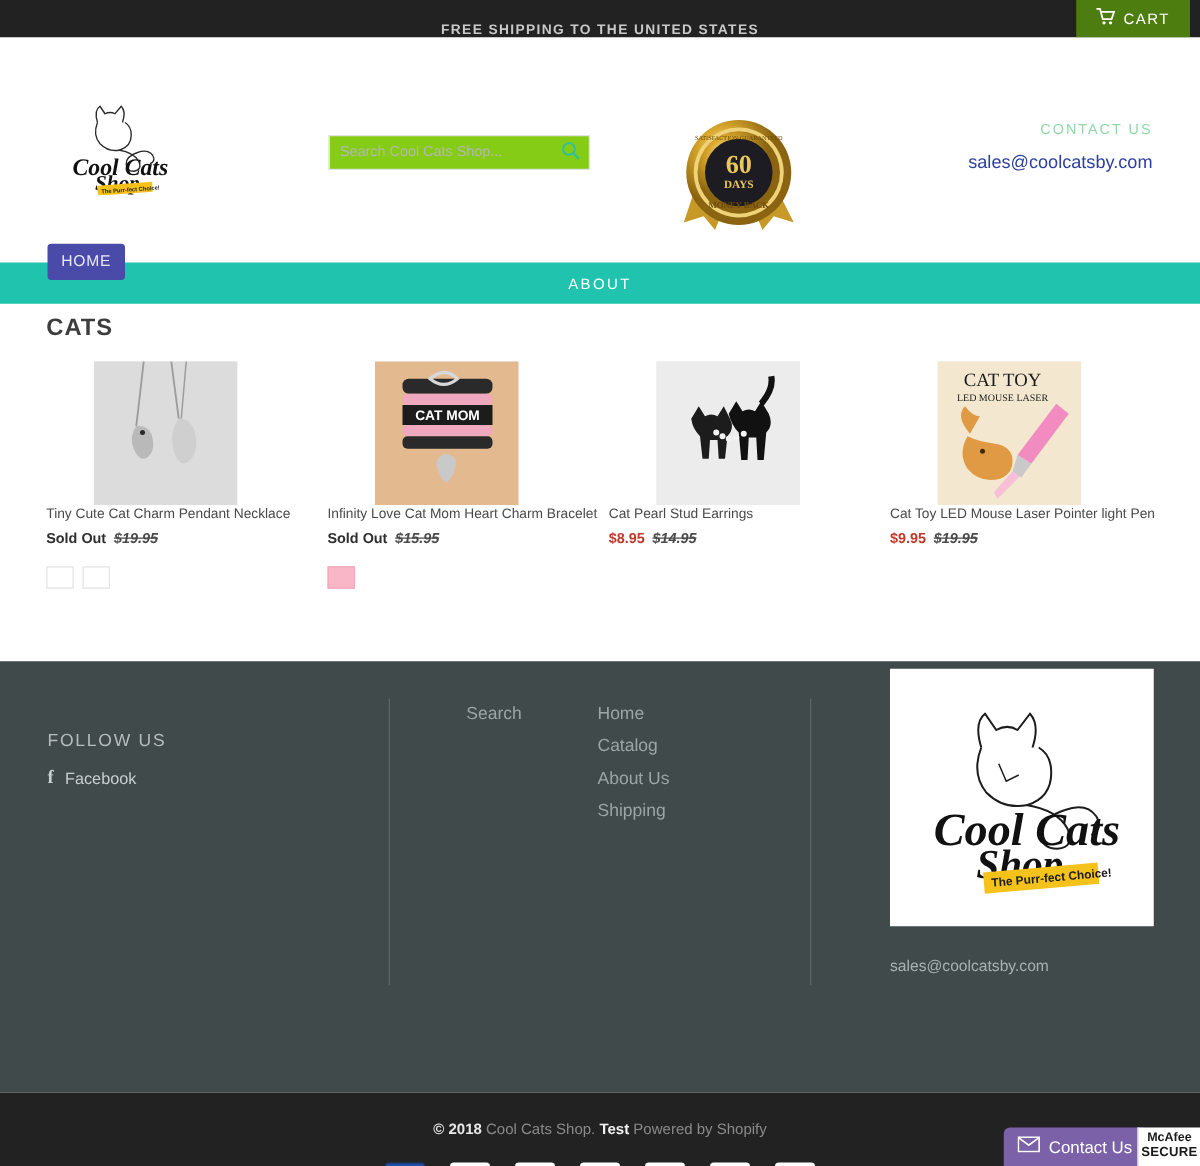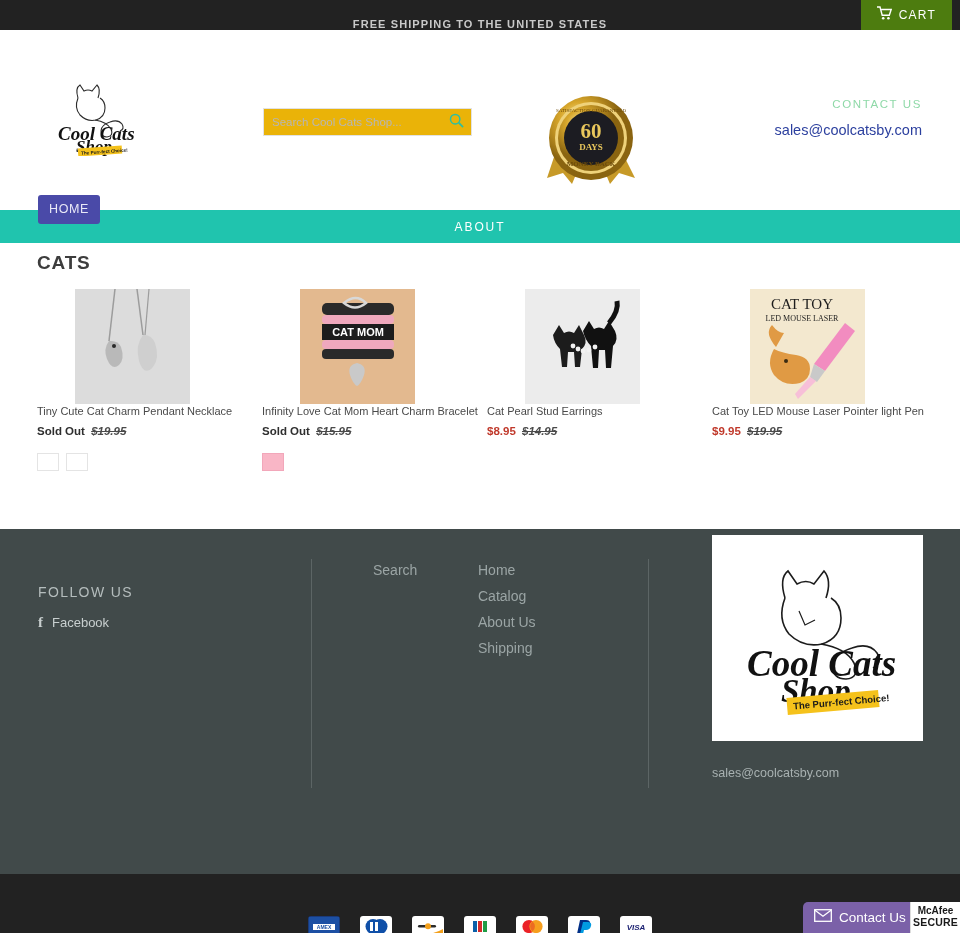--- a/index.html
+++ b/index.html
@@ -35,21 +35,21 @@
   }
   .logo-wrap {
     position: absolute; left: 52px; top: 48px;
     width: 92px; height: 78px; cursor: pointer;
   }
   .logo-svg { display:block; }
 
   .search-box {
     position: absolute; left: 263px; top: 78px;
     width: 209px; height: 28px;
-    border: 1px solid #e2e2e2; background: #eab308;
+    border: 1px solid #e2e2e2; background: #84cc16;
     display: flex; align-items: center;
   }
   .search-input {
     flex: 1; border: none; outline: none; height: 26px;
     padding: 0 8px; font-size: 11.5px; color: #555;
     font-family: "Liberation Sans", sans-serif; background: transparent;
   }
   .search-input::placeholder { color: #b6b6b6; }
   .search-btn {
     width: 30px; height: 26px; border: none; background: transparent;
@@ -408,20 +408,27 @@
         <text x="48" y="146" font-size="33">Shop</text>
       </g>
       <rect x="54" y="138" width="92" height="17" fill="#f5c21b" transform="rotate(-5 100 147)"></rect>
       <text x="60" y="150" font-size="9.5" fill="#1a1a1a" font-weight="bold" font-family="Liberation Sans, sans-serif" transform="rotate(-5 100 147)">The Purr-fect Choice!</text>
     </svg>
   </div>
 
   <div class="foot-email">sales@coolcatsby.com</div>
 
   <div class="copybar">
+    <div class="copy-text">
+      <span class="c-year">©</span>
+      <span class="c-year">2018</span>
+      <span>Cool Cats Shop.</span>
+      <span class="c-test">Test</span>
+      <span>Powered by Shopify</span>
+    </div>
 
     <div class="pay-row">
       <div class="pay-card" style="background:#1a3a7a">
         <svg width="30" height="19" viewBox="0 0 30 19">
             <rect width="30" height="19" fill="#1c4fa3"></rect>
             <rect x="4" y="7" width="22" height="6" fill="#fff"></rect>
             <text x="15" y="12" font-size="5" font-weight="bold" fill="#1c4fa3" text-anchor="middle" font-family="Liberation Sans, sans-serif">AMEX</text>
           </svg>
       </div>
       <div class="pay-card">

